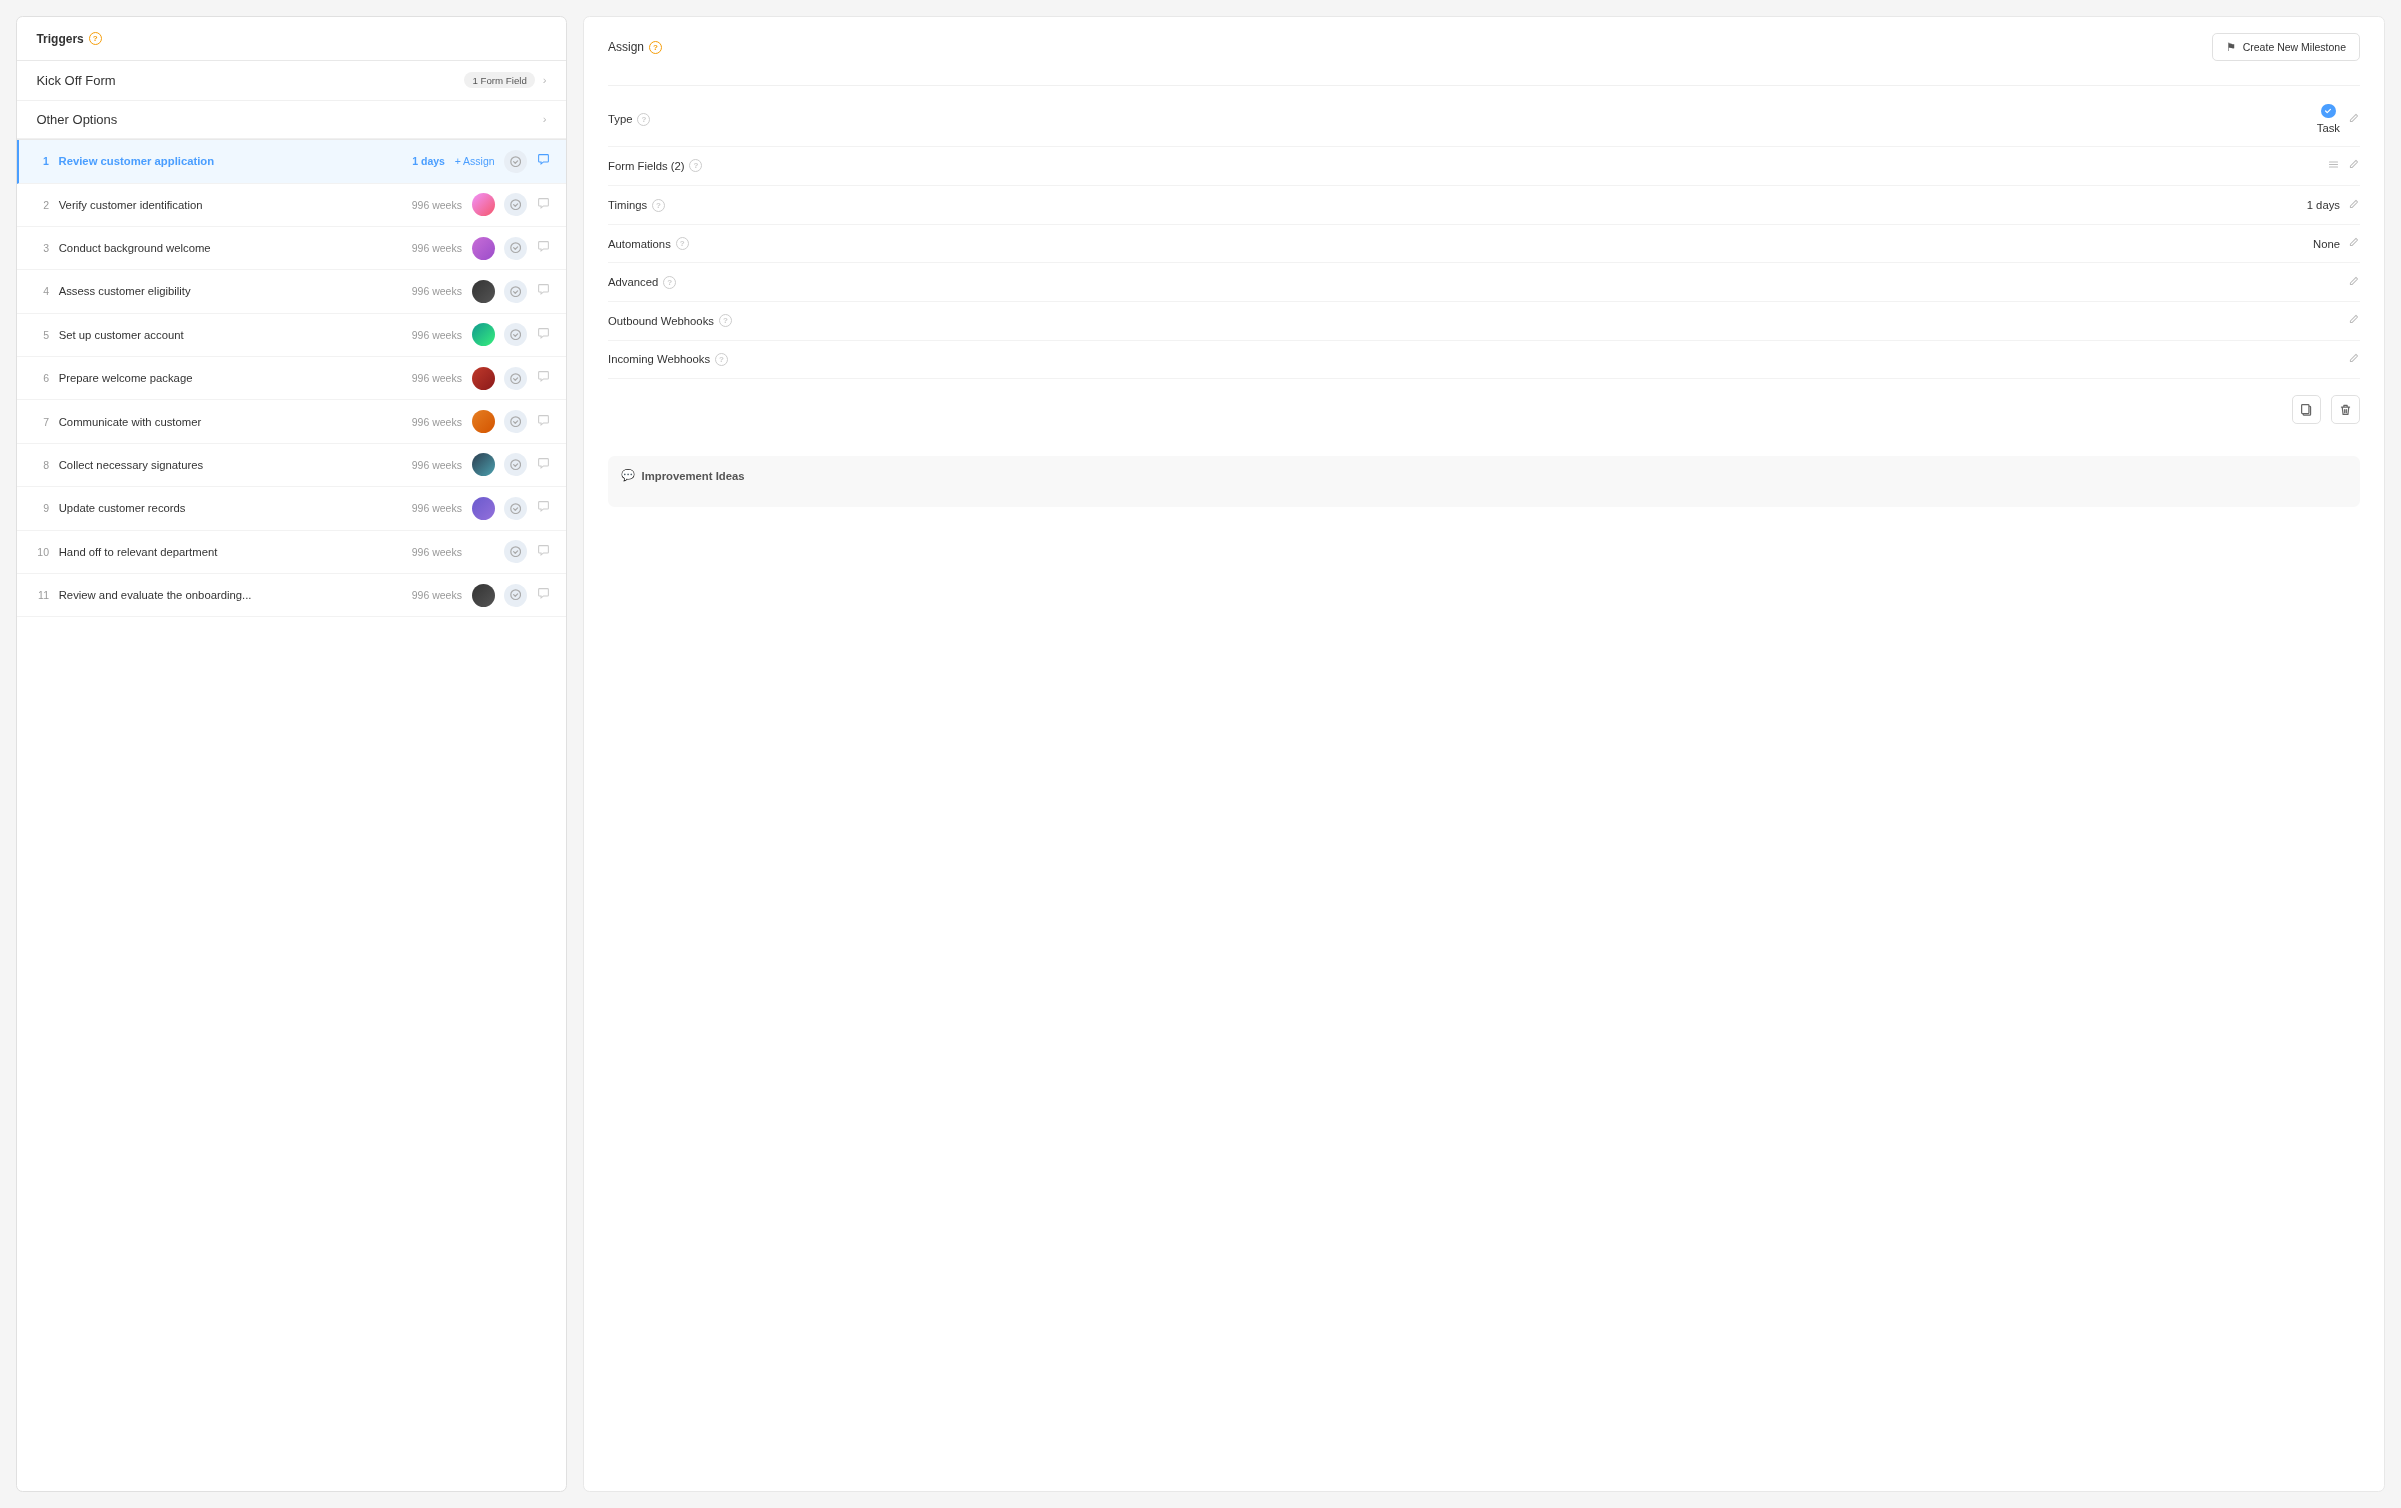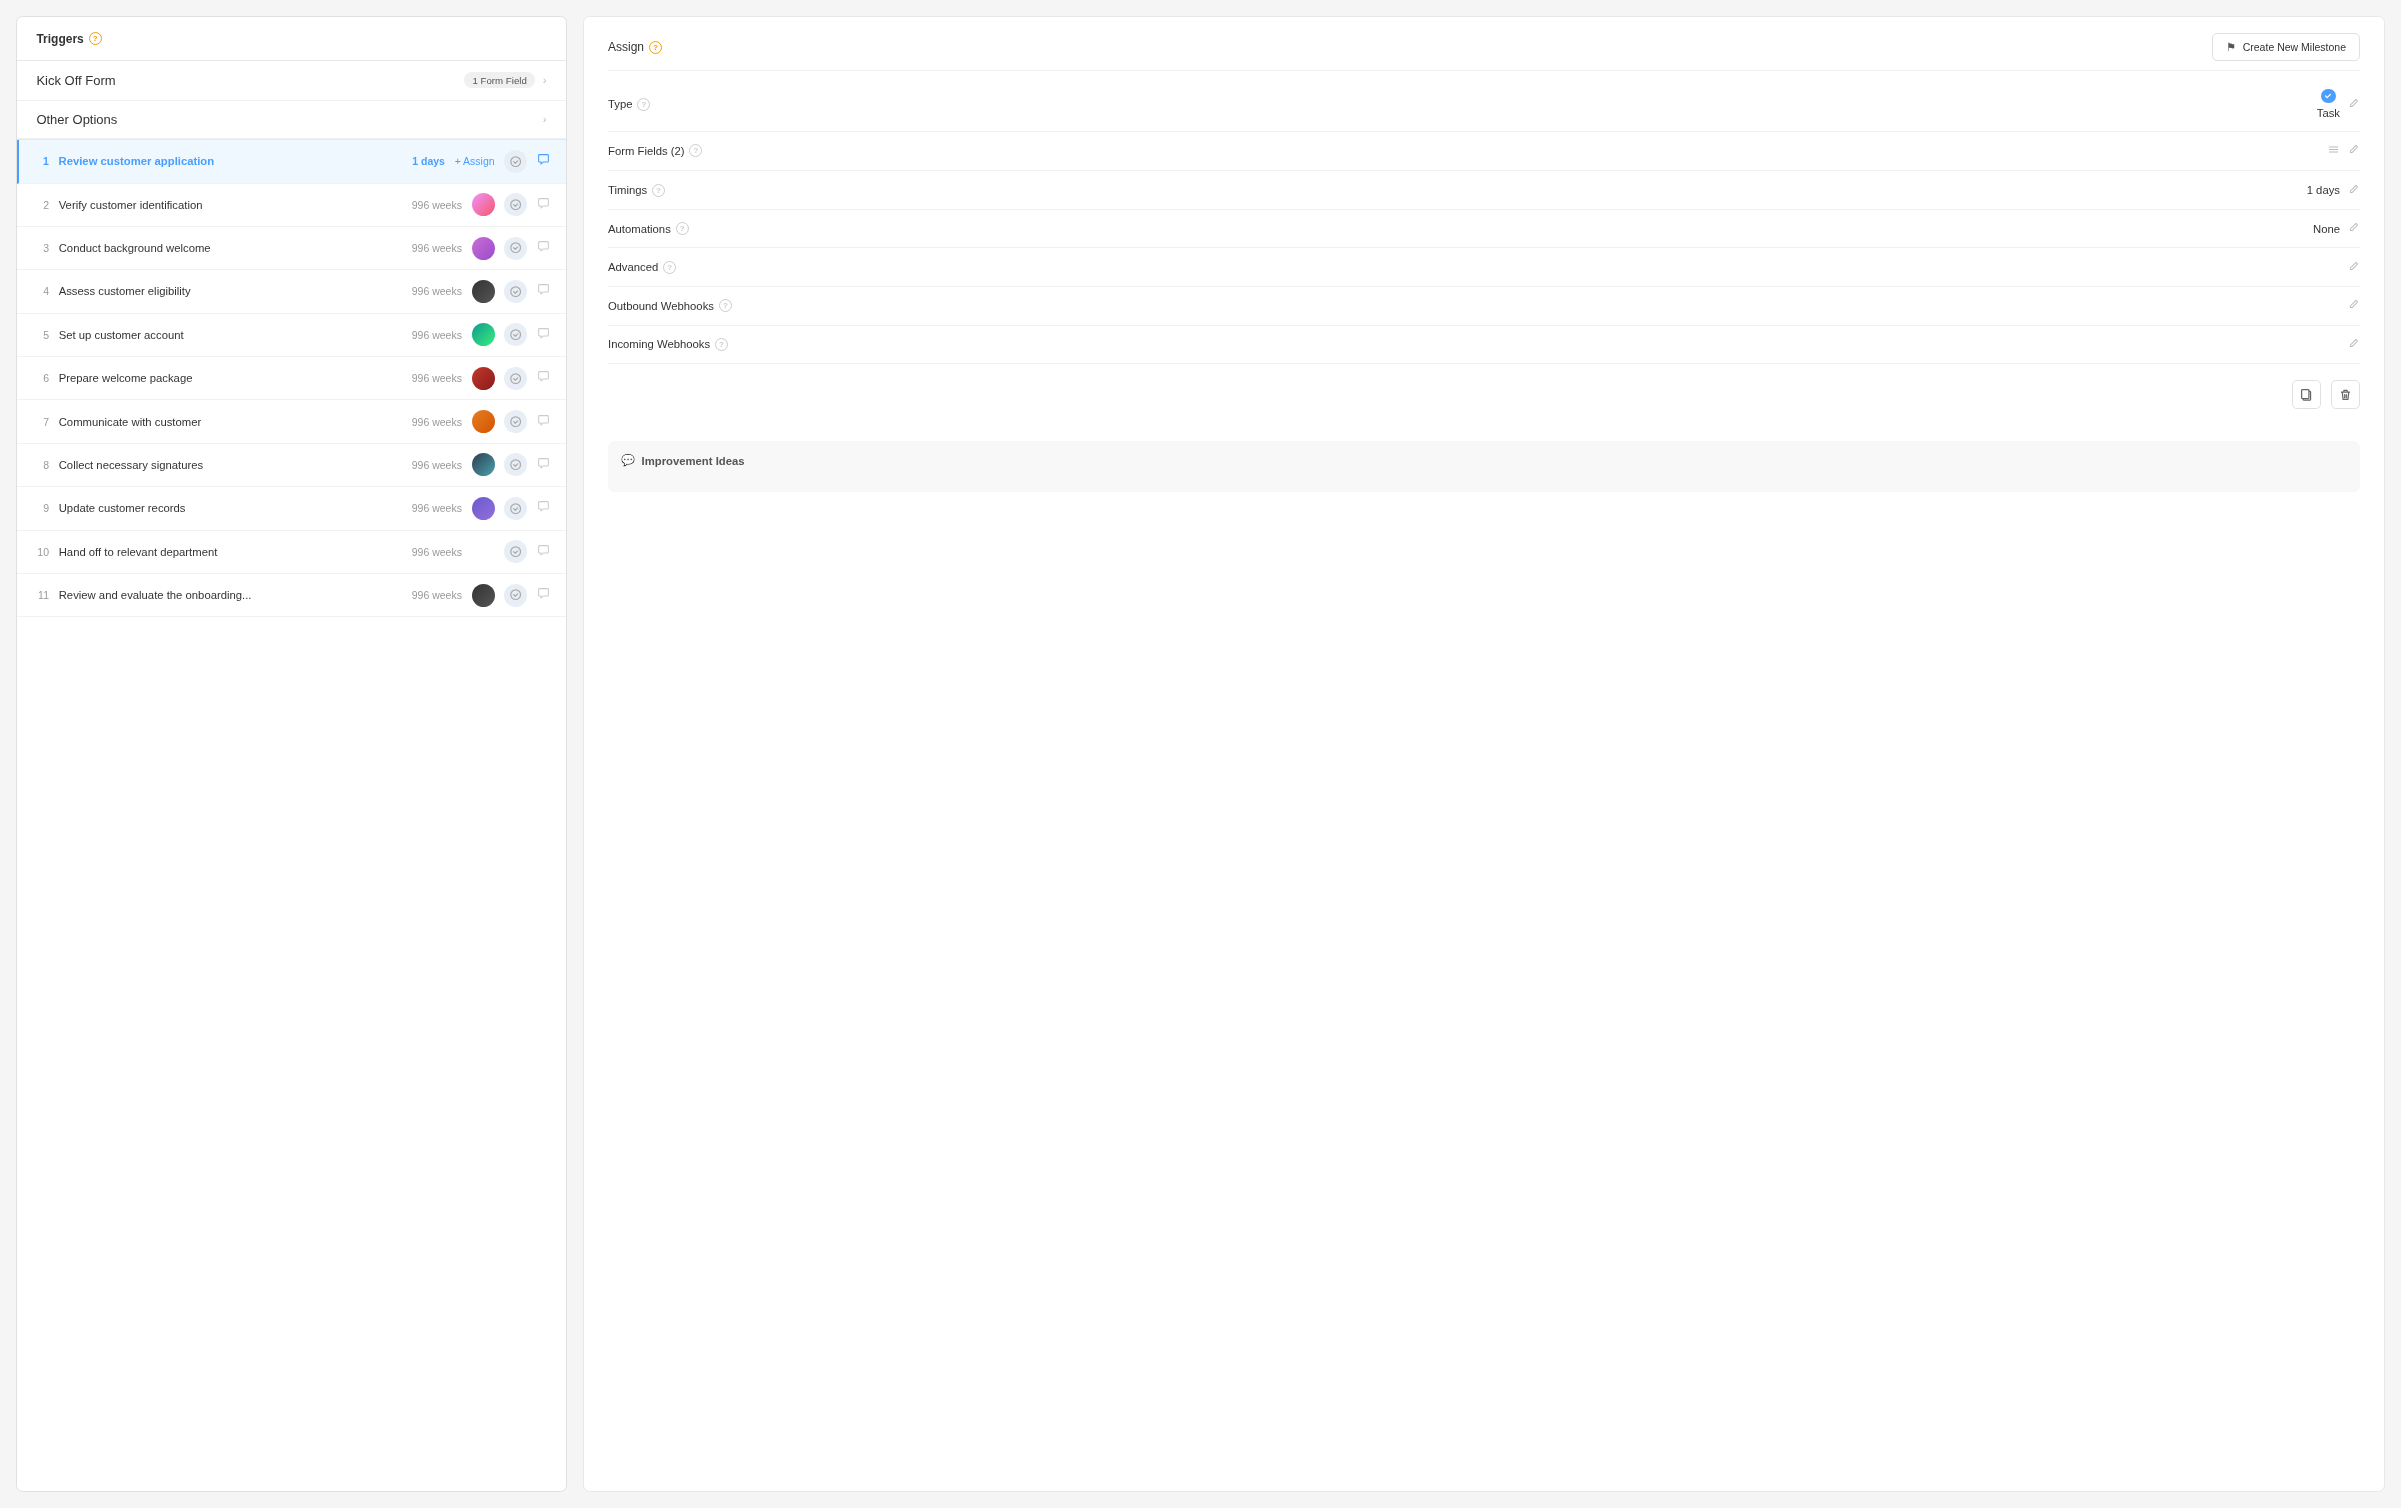--- a/index.html
+++ b/index.html
@@ -210,21 +210,21 @@
       background: #fff;
       margin-left: 16px;
       border-radius: 6.5px;
       border: 0.8px solid #e8e8e8;
     }
 
     .right-header {
       display: flex;
       justify-content: space-between;
       align-items: center;
-      padding-bottom: 9px;
+      padding-bottom: 24px;
       border-bottom: 0.8px solid #f0f0f0;
       margin-bottom: 0;
     }
 
     .assign-header {
       display: flex;
       align-items: center;
       gap: 4.9px;
     }
 

